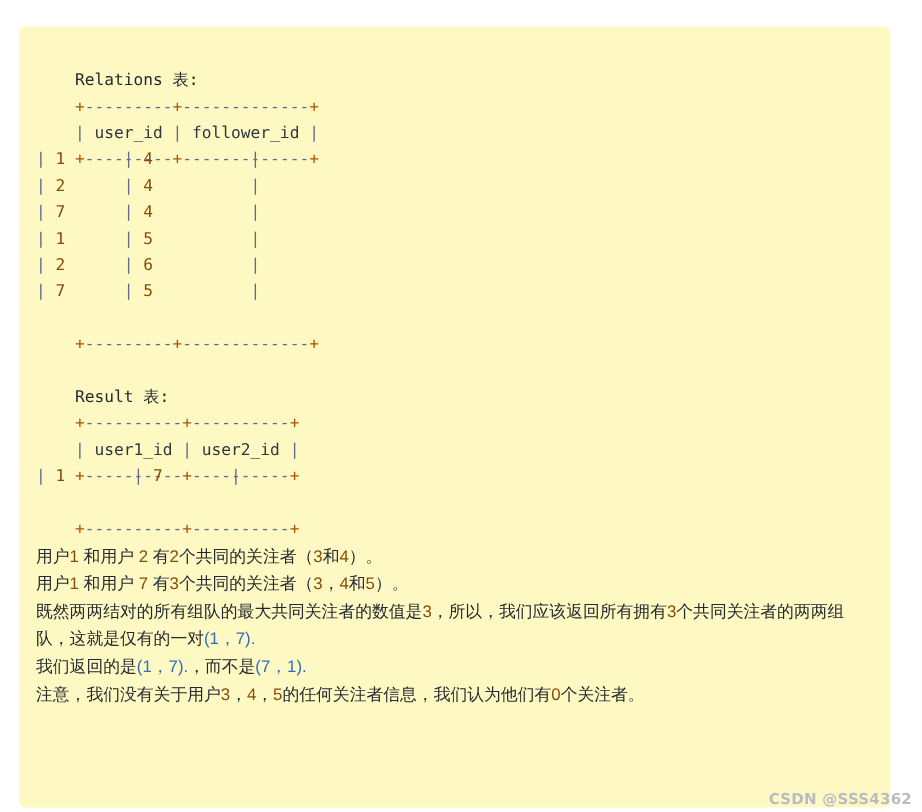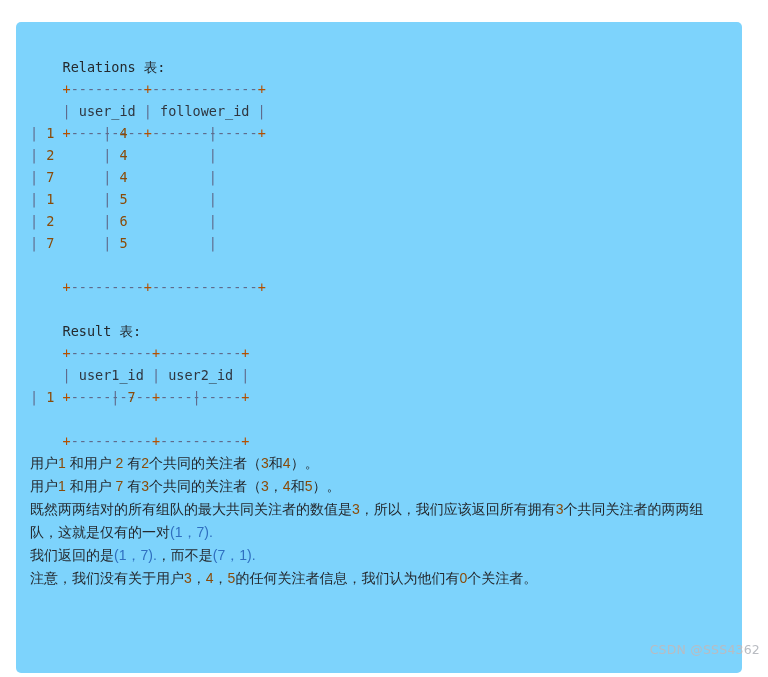--- a/index.html
+++ b/index.html
@@ -15,21 +15,21 @@
     font-family: "Liberation Sans", sans-serif;
   }
 
   
   #code-block {
     position: absolute;
     left: 16px;
     top: 22px;
     width: 726px;
     height: 651px;
-    background: #7dd3fc;
+    background: #fef9c3;
     border-radius: 5px;
     box-sizing: border-box;
     padding: 12px 14px 0 14px;
     overflow: hidden;
   }
 
   .code-line {
     font-family: "DejaVu Sans Mono", "Liberation Mono", monospace;
     font-size: 13.5px;
     line-height: 22px;
@@ -56,26 +56,27 @@
     white-space: pre-wrap;
     word-break: break-all;
   }
   .prose-num  { color: #8a4b08; }
   .prose-blue { color: #2f6fc0; }
 
   
   #watermark {
     position: absolute;
     right: 8px;
-    bottom: 20px;
+    bottom: 4px;
     font-family: "DejaVu Sans", "Liberation Sans", sans-serif;
     font-size: 12.5px;
     color: #b9bcc2;
     letter-spacing: 0.2px;
     user-select: none;
+    font-weight: bold;
   }
 </style>
 </head>
 <body>
 
 <div id="code-block">
 
   <div class="code-line">
     <span class="tk-label">Relations 表:</span>
   </div>

